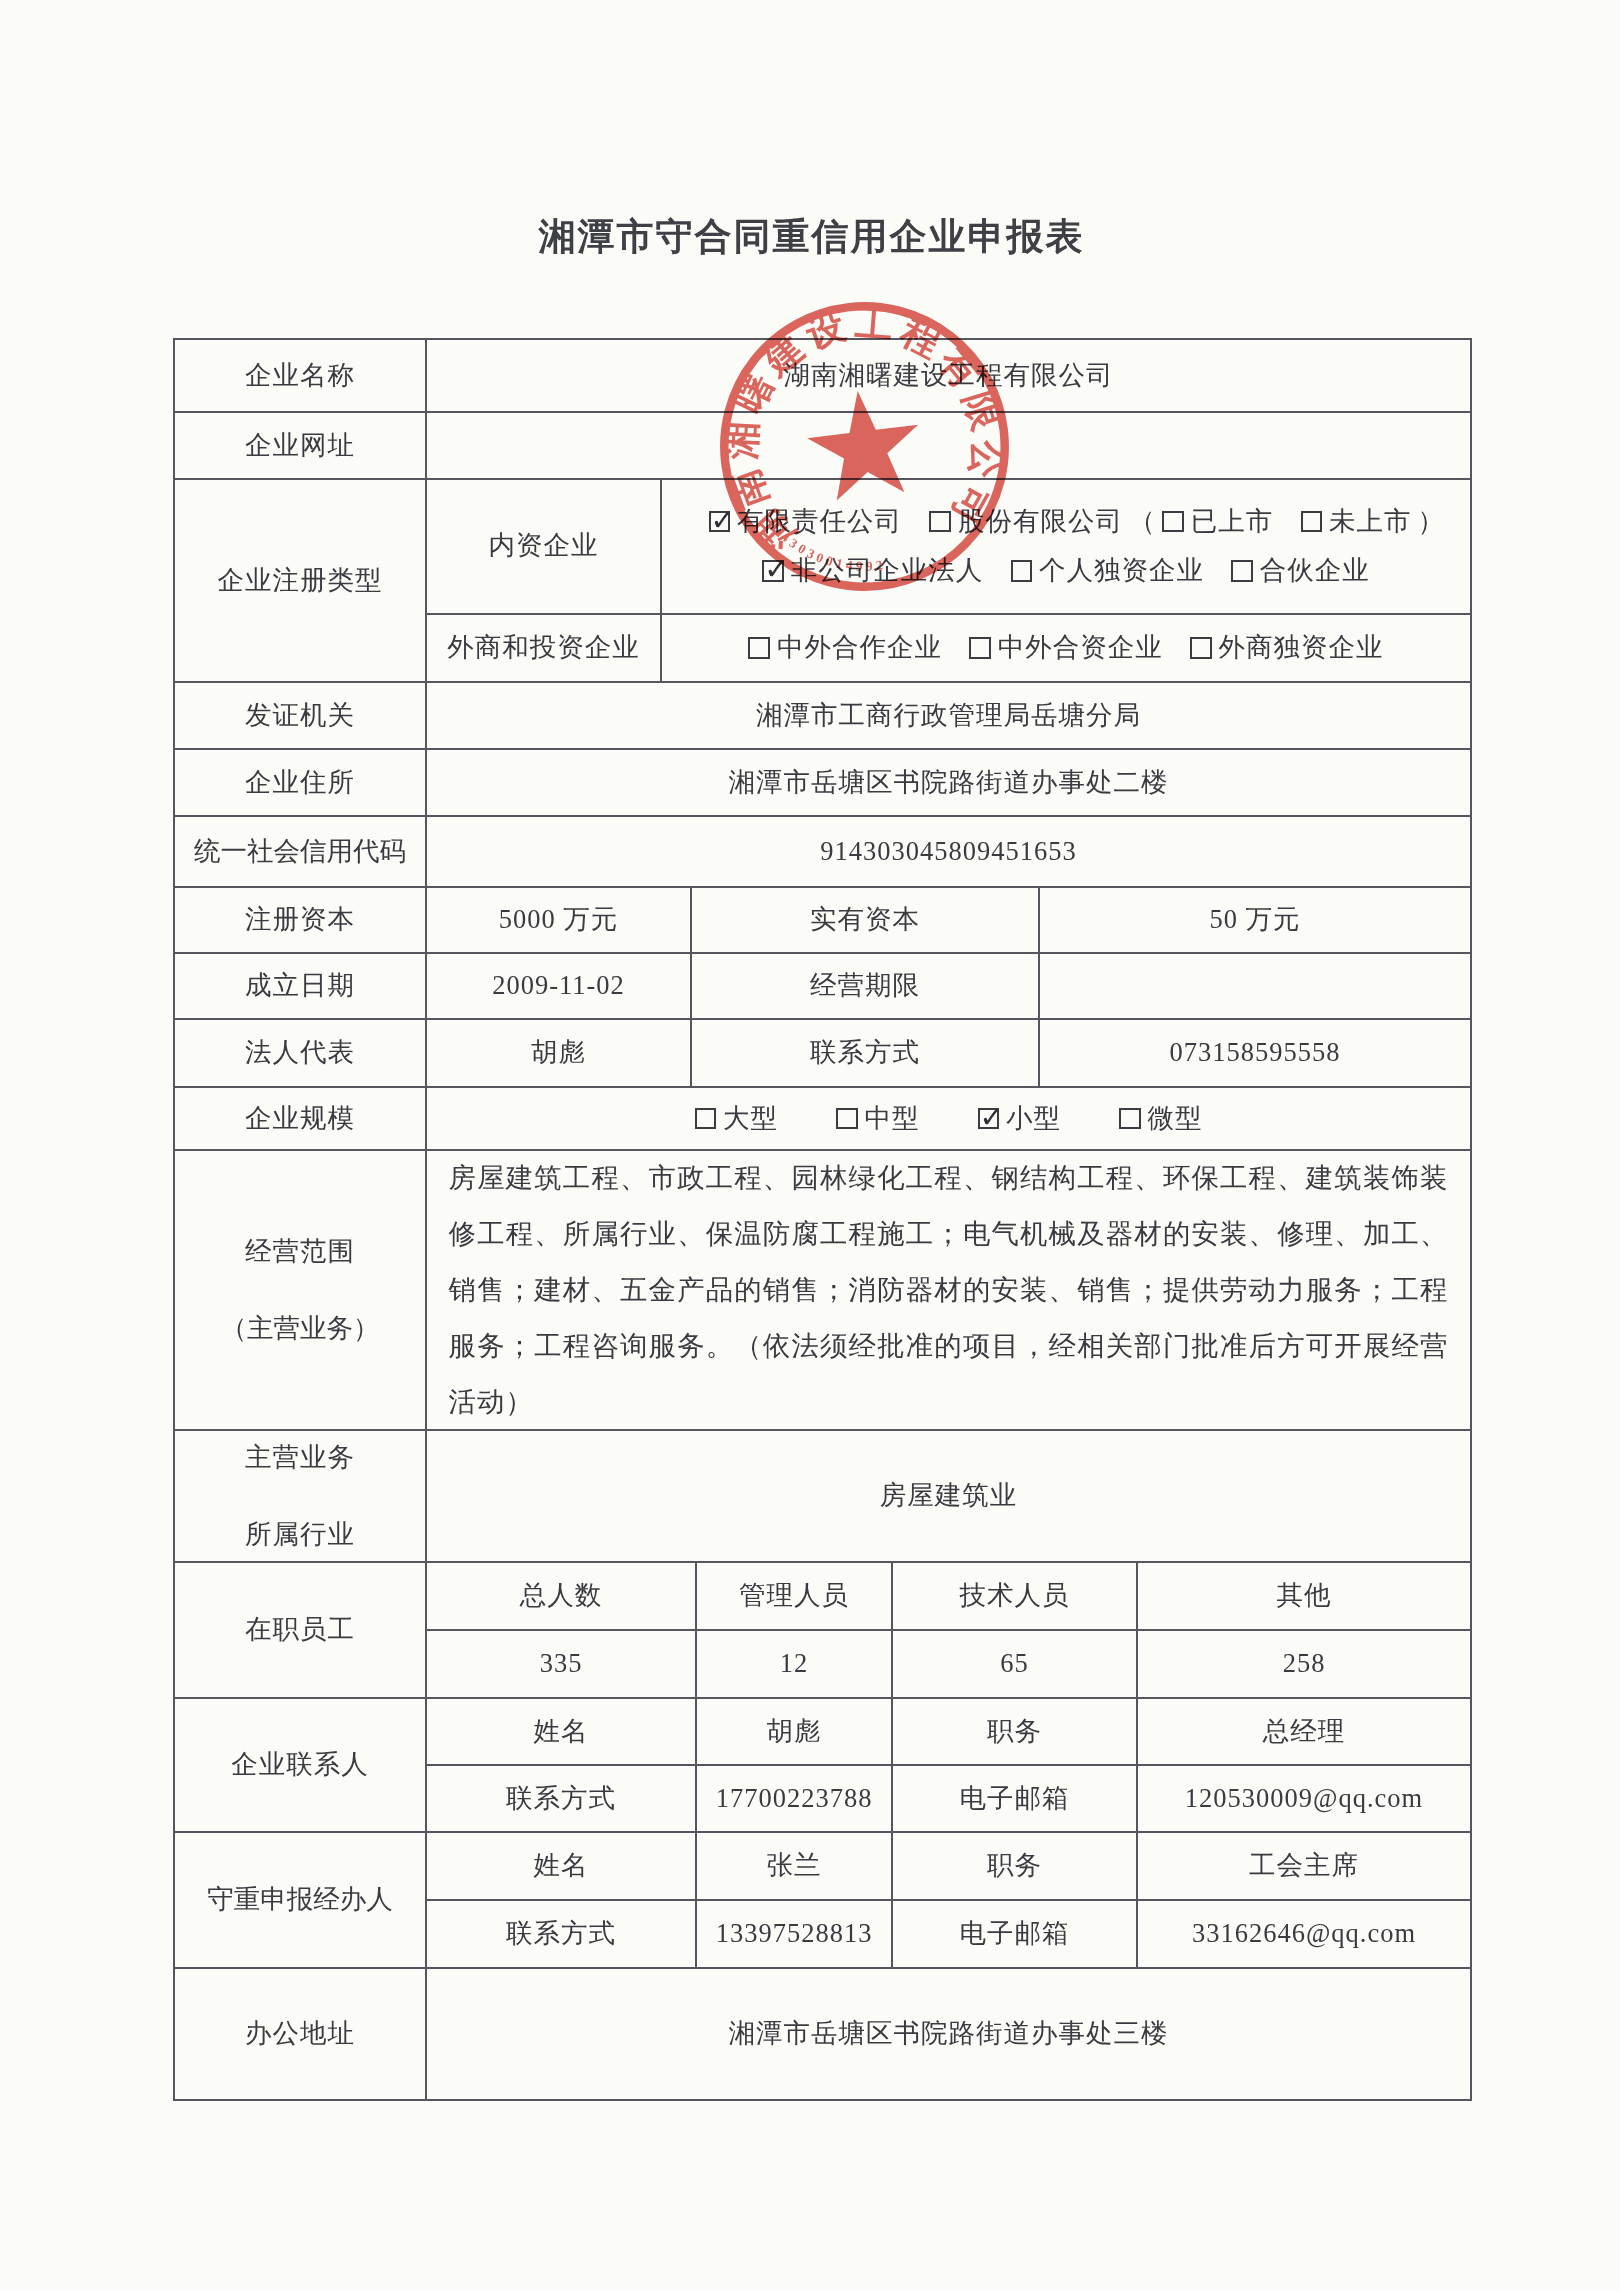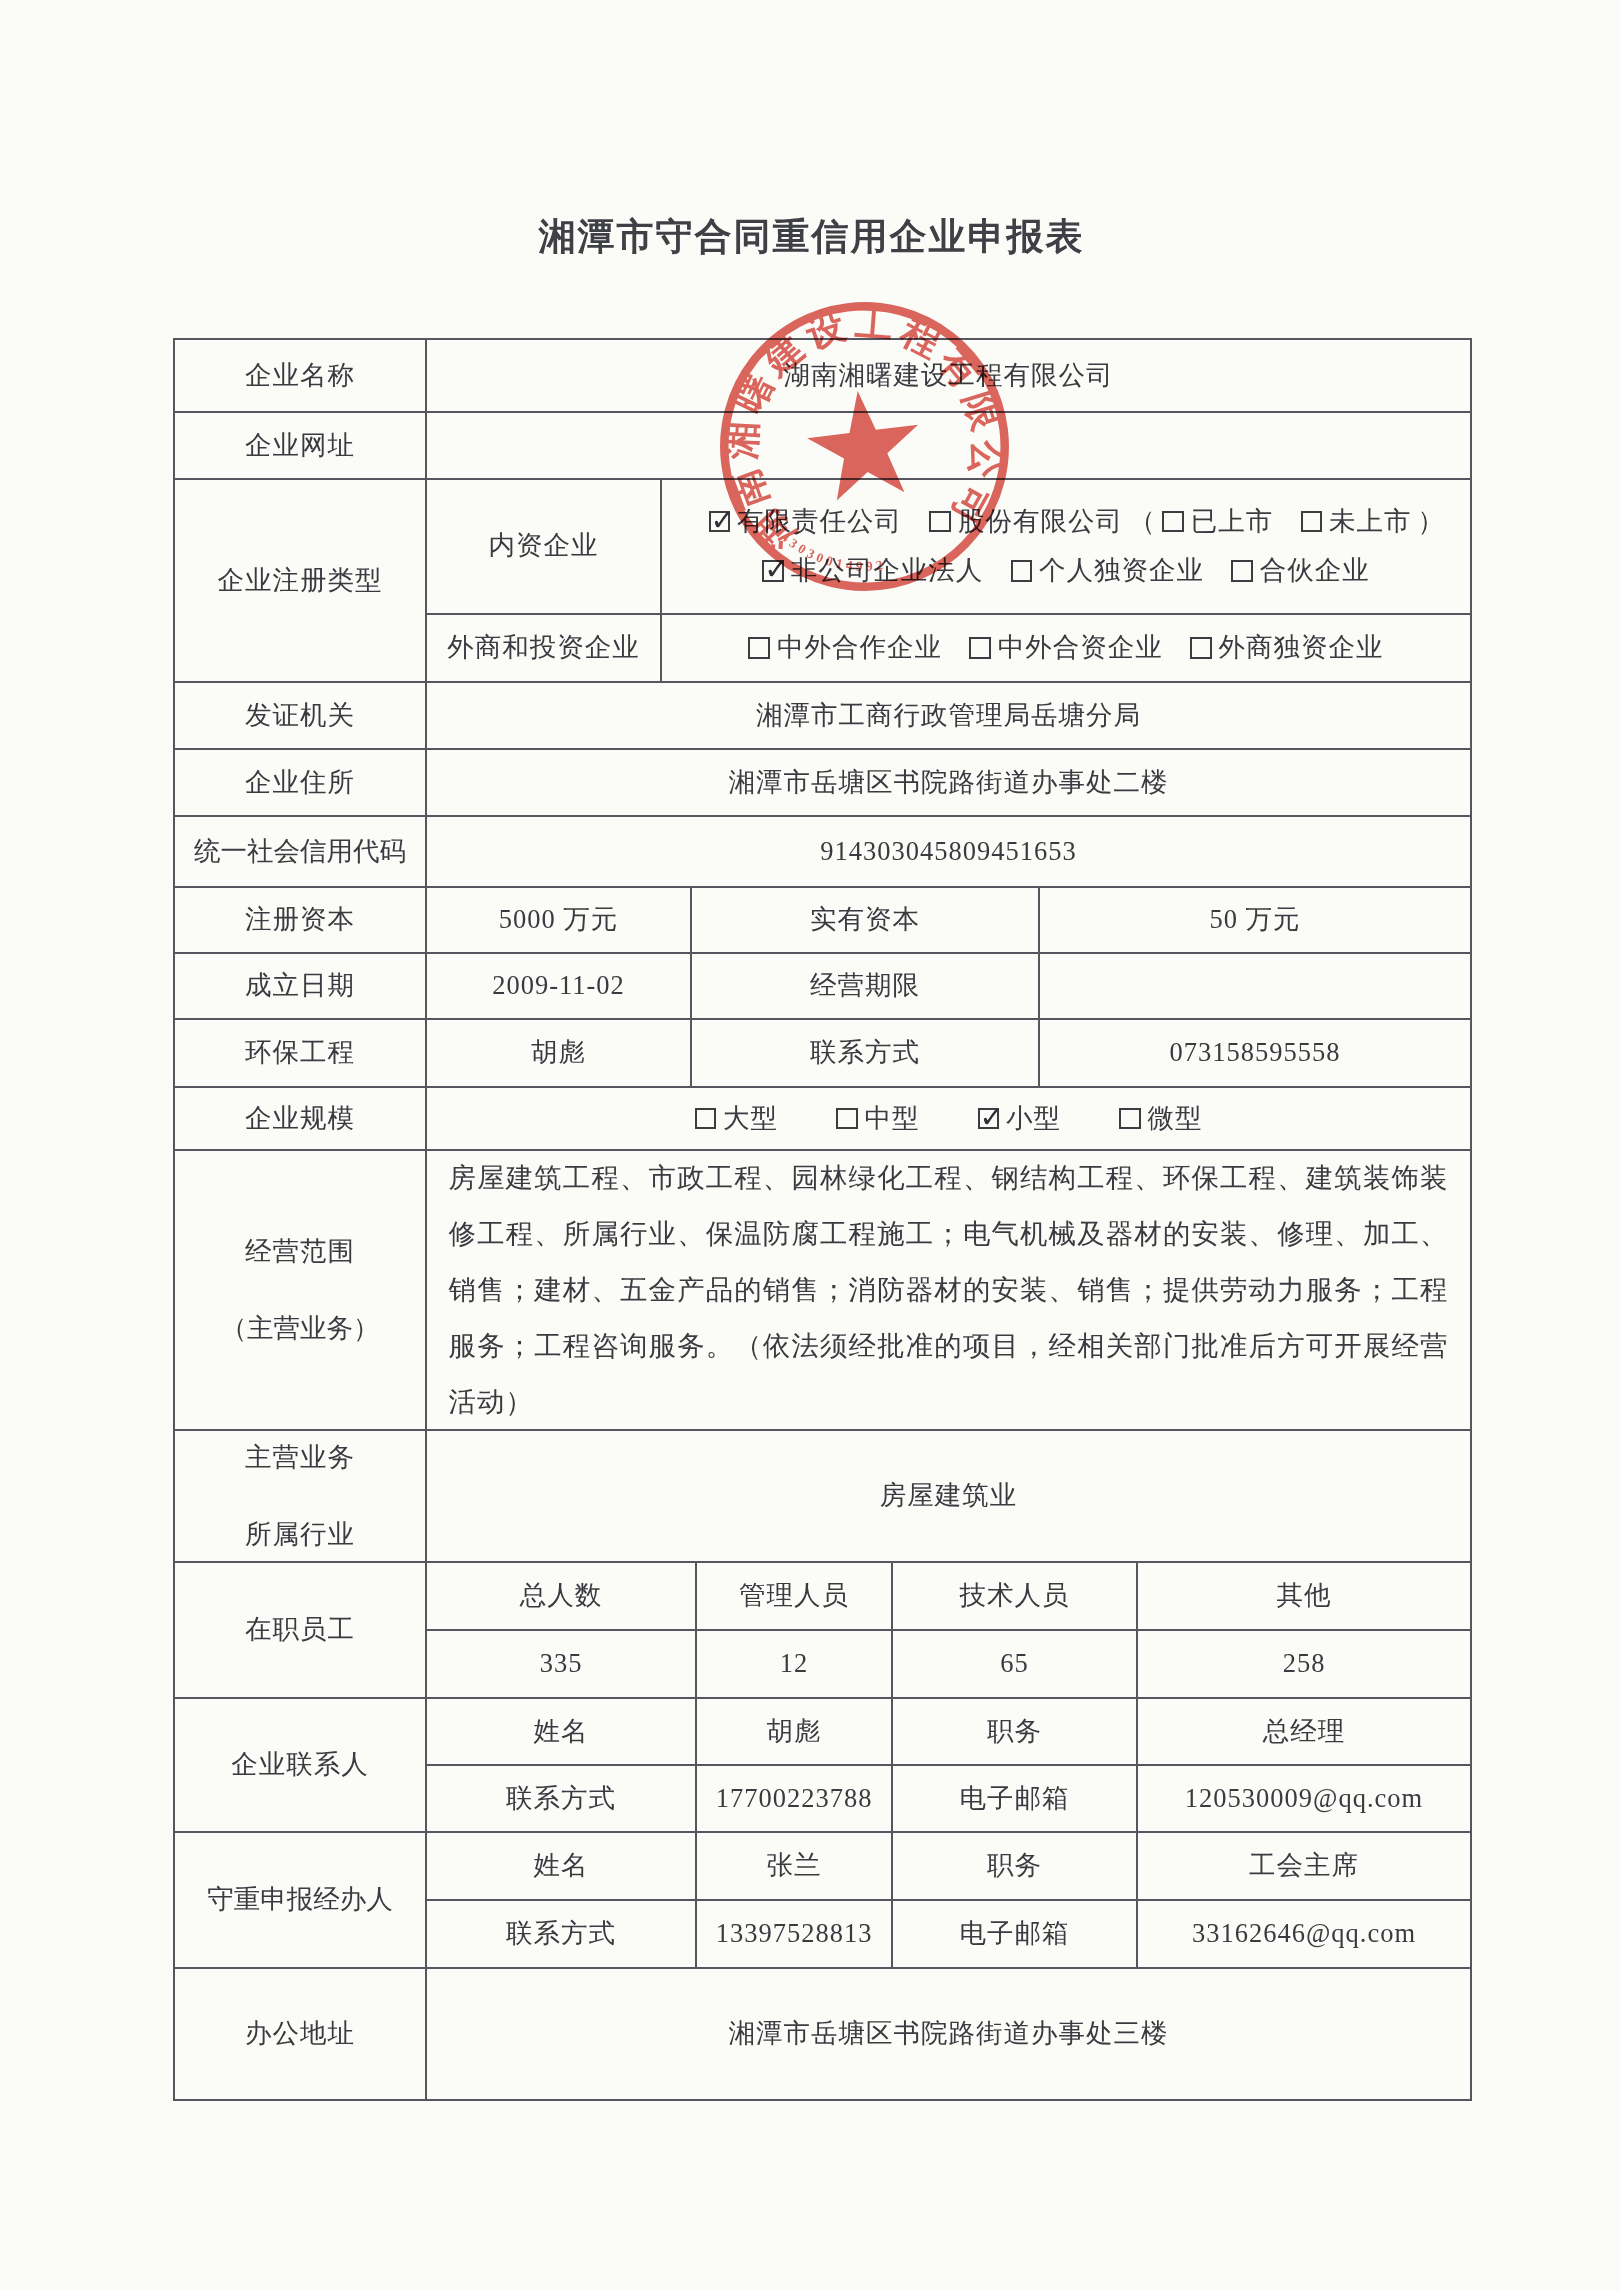--- a/index.html
+++ b/index.html
@@ -156,21 +156,21 @@
     </div>
 
     <div class="row" style="height:66px">
       <div class="cell lab">成立日期</div>
       <div class="cell w270">2009-11-02</div>
       <div class="cell w355">经营期限</div>
       <div class="cell flex1"></div>
     </div>
 
     <div class="row" style="height:68px">
-      <div class="cell lab">环保工程</div>
+      <div class="cell lab">法人代表</div>
       <div class="cell w270">胡彪</div>
       <div class="cell w355">联系方式</div>
       <div class="cell flex1">073158595558</div>
     </div>
 
     <div class="row" style="height:63px">
       <div class="cell lab">企业规模</div>
       <div class="cell flex1">
         <div class="cbline scale-line">
             <span class="cb-item">

